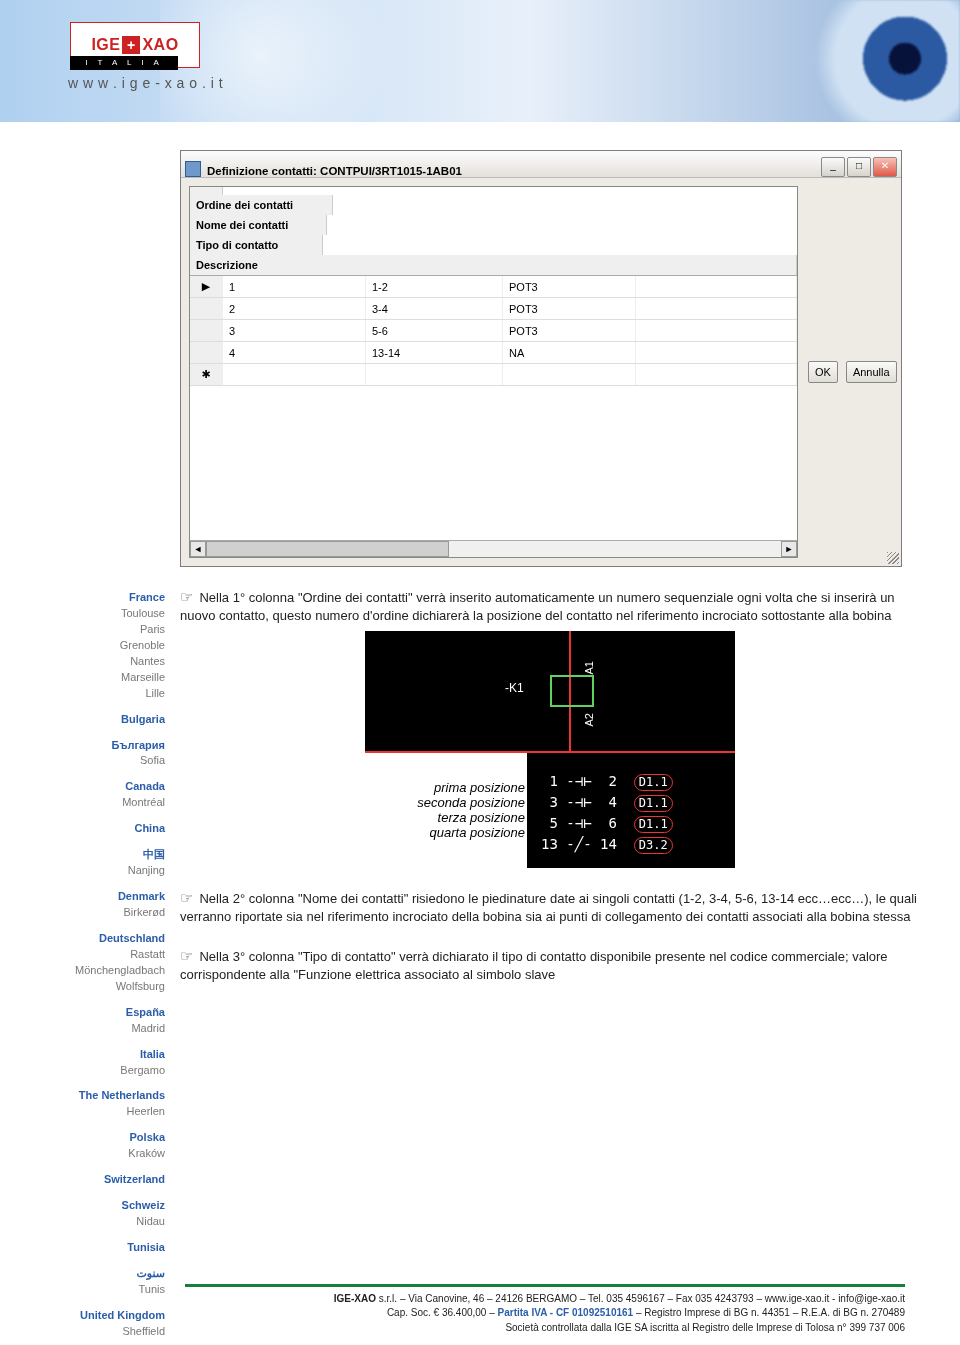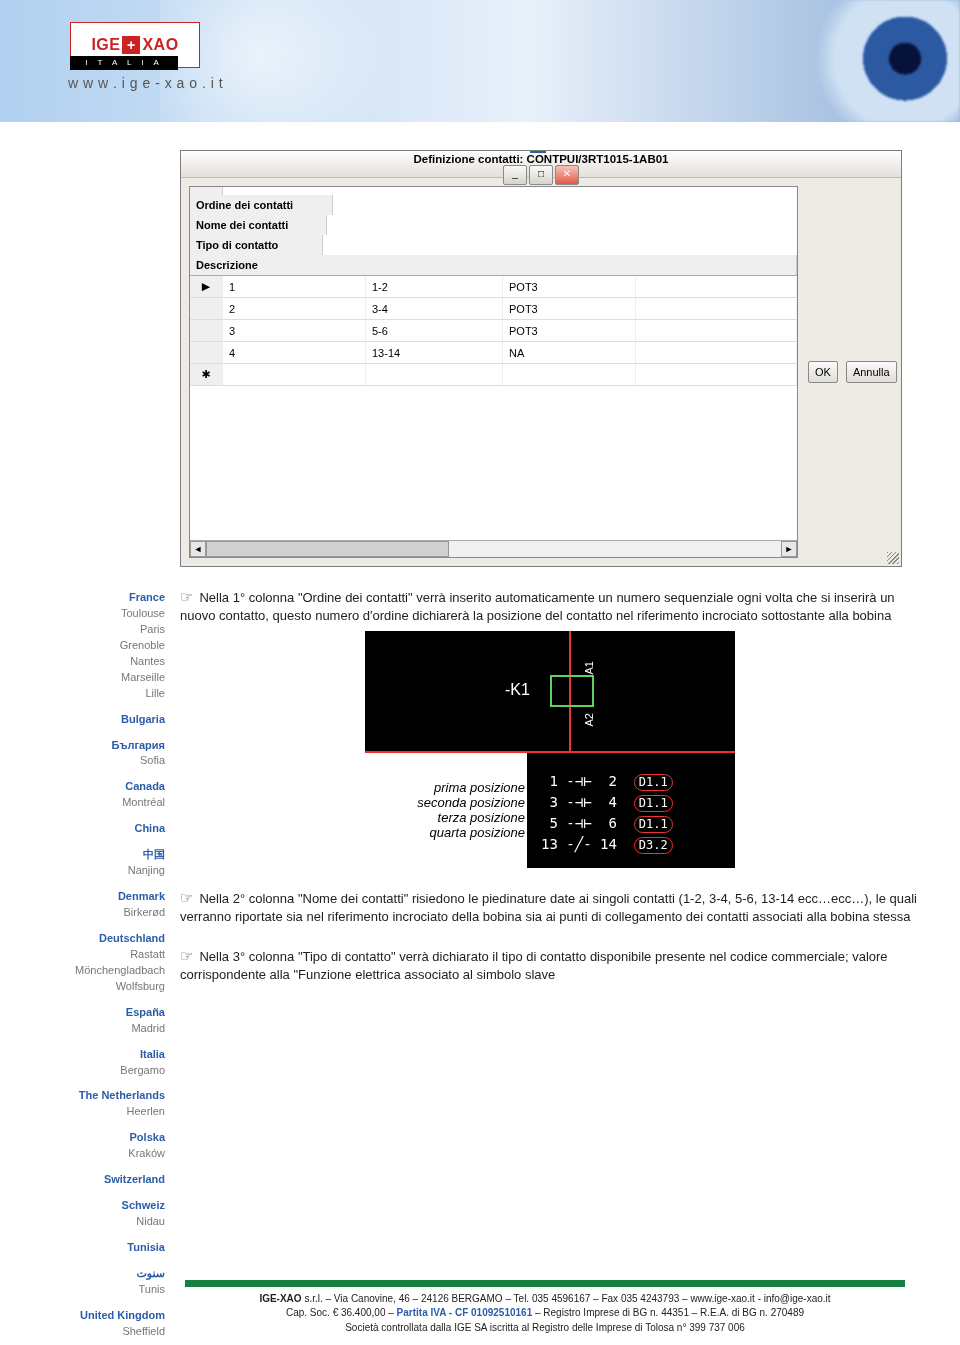--- a/index.html
+++ b/index.html
@@ -10,21 +10,21 @@
   .logo { position:absolute; left:70px; top:22px; width:130px; height:46px; background:#fff; border:1px solid #c22; box-sizing:border-box; display:flex; align-items:center; justify-content:center; font-weight:bold; font-size:16px; color:#c22; letter-spacing:.5px; }
   .logo .plus { display:inline-block; width:18px; height:18px; background:#c22; color:#fff; text-align:center; line-height:18px; font-size:14px; margin:0 2px; }
   .italia-strip { position:absolute; left:70px; top:56px; width:108px; height:14px; background:#000; color:#fff; font-size:8px; letter-spacing:4px; text-align:center; line-height:14px; }
   .logo-url { position:absolute; left:68px; top:75px; font-size:14px; color:#555; letter-spacing:.5px; }
   .sidebar { position:absolute; left:0; top:580px; width:175px; text-align:right; font-size:11px; color:#777; padding-right:10px; box-sizing:border-box; }
   .sidebar .country { color:#2b5da8; font-weight:bold; margin-top:10px; }
   .sidebar div { line-height:1.45; }
   .content { position:absolute; left:180px; top:150px; width:740px; }
   
   .win { width:720px; border:1px solid #7d7d7d; background:#eeeae4; font-family: Tahoma, sans-serif; }
-  .titlebar { height:26px; background:linear-gradient(#fdfdfd,#e4e0da); border-bottom:1px solid #bbb; display:flex; align-items:center; padding:0 4px;flex-direction:column; }
+  .titlebar { height:26px; background:linear-gradient(#fdfdfd,#e4e0da); border-bottom:1px solid #bbb; display:flex; align-items:flex-end; padding:0 4px; }
   .titlebar .icon { width:16px; height:16px; background:#6f99c9; margin-right:6px; border:1px solid #2d5e9c; box-sizing:border-box; }
   .titlebar .title { font-size:11.5px; font-weight:bold; flex:1; }
   .winbtns { display:flex; gap:2px; }
   .winbtn { width:22px; height:18px; border:1px solid #8a8a8a; background:linear-gradient(#fafafa,#d8d4cc); font-size:10px; text-align:center; line-height:16px; border-radius:2px; }
   .winbtn.close { background:linear-gradient(#f8c1b8,#e05a48); color:#fff; }
   .win-body { display:flex; padding:8px; gap:10px; height:388px; box-sizing:border-box; }
   .grid { flex:1; background:#fff; border:1px solid #888; font-size:11px; display:flex; flex-direction:column; }
   .ghead { display:flex; border-bottom:1px solid #aaa;flex-direction:column; }
   .ghead div { padding:4px 6px; border-right:1px solid #ccc; background:#efefef; font-weight:bold; }
   .grow { display:flex; border-bottom:1px solid #ddd; }
@@ -36,31 +36,31 @@
   .grid-fill { flex:1; }
   .hscroll { height:16px; border-top:1px solid #aaa; background:#f0f0f0; position:relative; }
   .hscroll .thumb { position:absolute; left:0; width:10%; top:0; bottom:0; background:#d0d0d0; border:1px solid #999; box-sizing:border-box; }
   .hscroll .arrow { position:absolute; width:16px; top:0; bottom:0; background:#e8e8e8; border:1px solid #999; box-sizing:border-box; text-align:center; font-size:9px; line-height:14px; }
   .hscroll .al { left:0; } .hscroll .ar { right:0; }
   .resize-grip { position:absolute; right:2px; bottom:2px; width:12px; height:12px; background:repeating-linear-gradient(135deg,#888 0 1px, transparent 1px 3px); }
   .para { font-size:13px; color:#222; font-family: Verdana, sans-serif; margin-top:20px; line-height:1.35; }
   .hand { font-size:15px; color:#555; margin-right:6px; }
   .diagram { width:370px; margin:6px auto 0 auto; }
   .diag-top { height:120px; background:#000; position:relative; }
-  .k1 { position:absolute; left:140px; top:50px; color:#fff; font-size:16px; }
+  .k1 { position:absolute; left:140px; top:50px; color:#fff; font-size:12px; }
   .a1 { position:absolute; left:218px; top:30px; color:#fff; font-size:11px; writing-mode:vertical-rl; transform:rotate(180deg); }
   .a2 { position:absolute; left:218px; top:82px; color:#fff; font-size:11px; writing-mode:vertical-rl; transform:rotate(180deg); }
   .box { position:absolute; left:185px; top:44px; width:40px; height:28px; border:2px solid #5fd35f; }
   .vline { position:absolute; left:204px; top:0; width:2px; height:120px; background:#e33; }
   .diag-sep { height:2px; background:#e33; }
   .diag-bot { height:115px; background:#000; display:flex; }
   .pos-labels { width:160px; display:flex; flex-direction:column; justify-content:center; align-items:flex-end; font-style:italic; font-size:13px; color:#000; background:#fff; padding-right:2px; }
   .cross-ref { flex:1; color:#fff; font-family:monospace; font-size:14px; padding:18px 14px; line-height:1.5; white-space:pre; }
   .cross-ref .lnk { display:inline-block; border:1px solid #e33; border-radius:9px; padding:0 4px; font-size:12px; line-height:1.25; }
-  .footer { position:absolute; bottom:10px; left:185px; width:720px; font-size:10px; text-align:center; color:#222; line-height:1.45; border-top:7px solid #15803d; padding-top:5px; }
+  .footer { position:absolute; bottom:10px; left:185px; width:720px; font-size:10px; text-align:right; color:#222; line-height:1.45; border-top:3px solid #15803d; padding-top:5px; }
   .piva { color:#2b5da8; font-weight:bold; }
 </style>
 </head>
 <body>
 <div class="page">
 
 <div class="header">
   <div class="globe"></div>
   <div class="eye"></div>
   <div class="logo">

